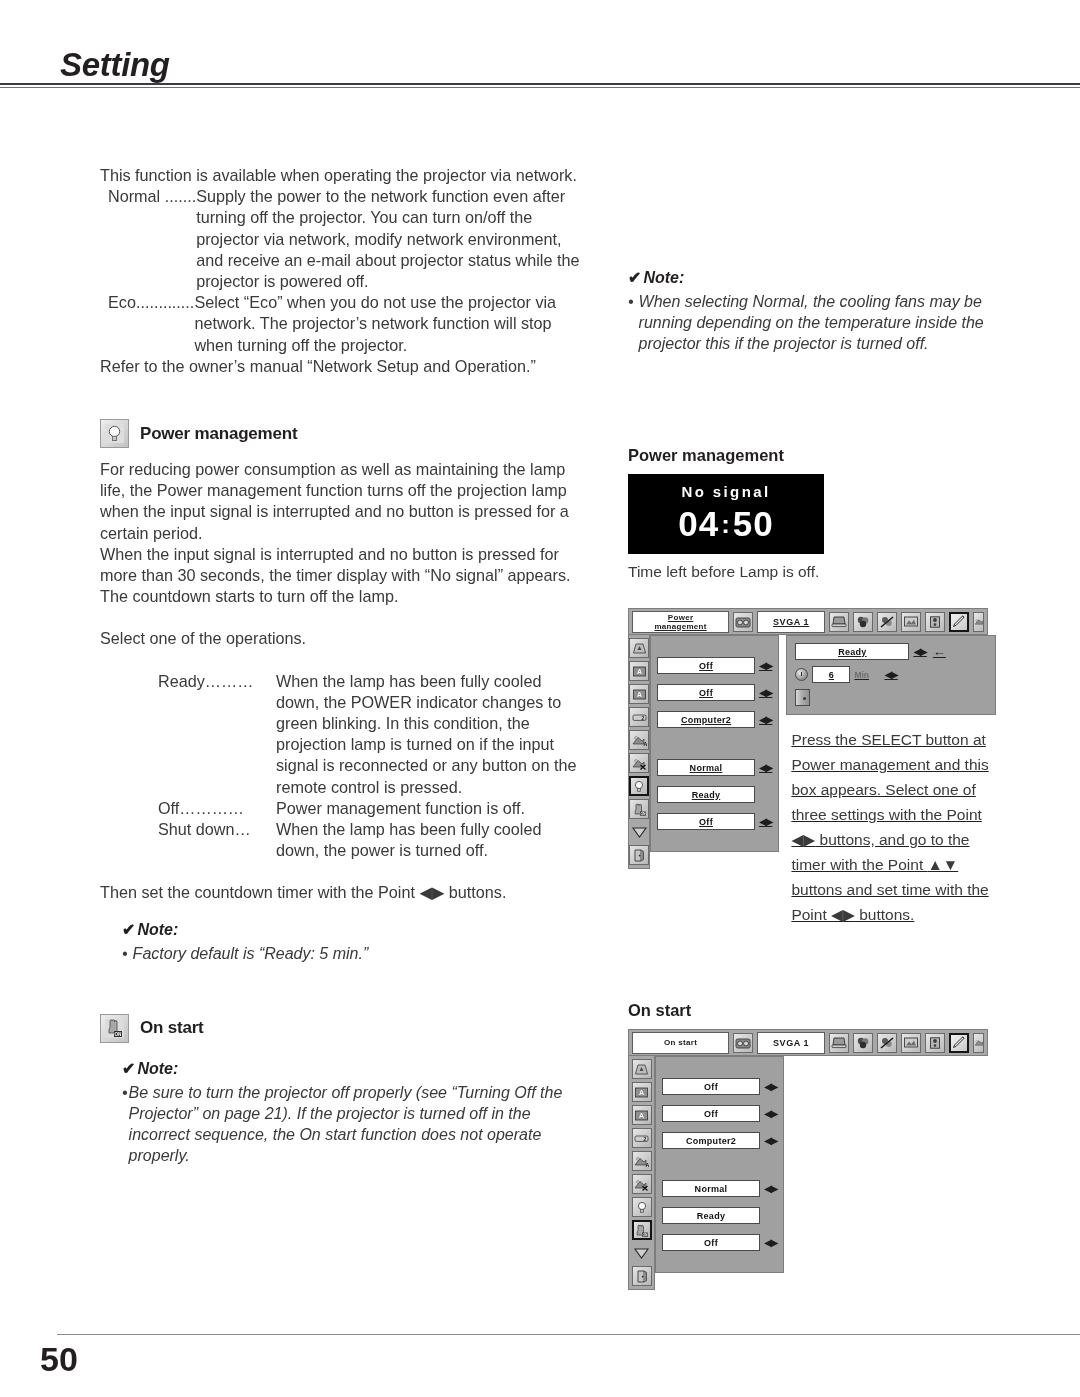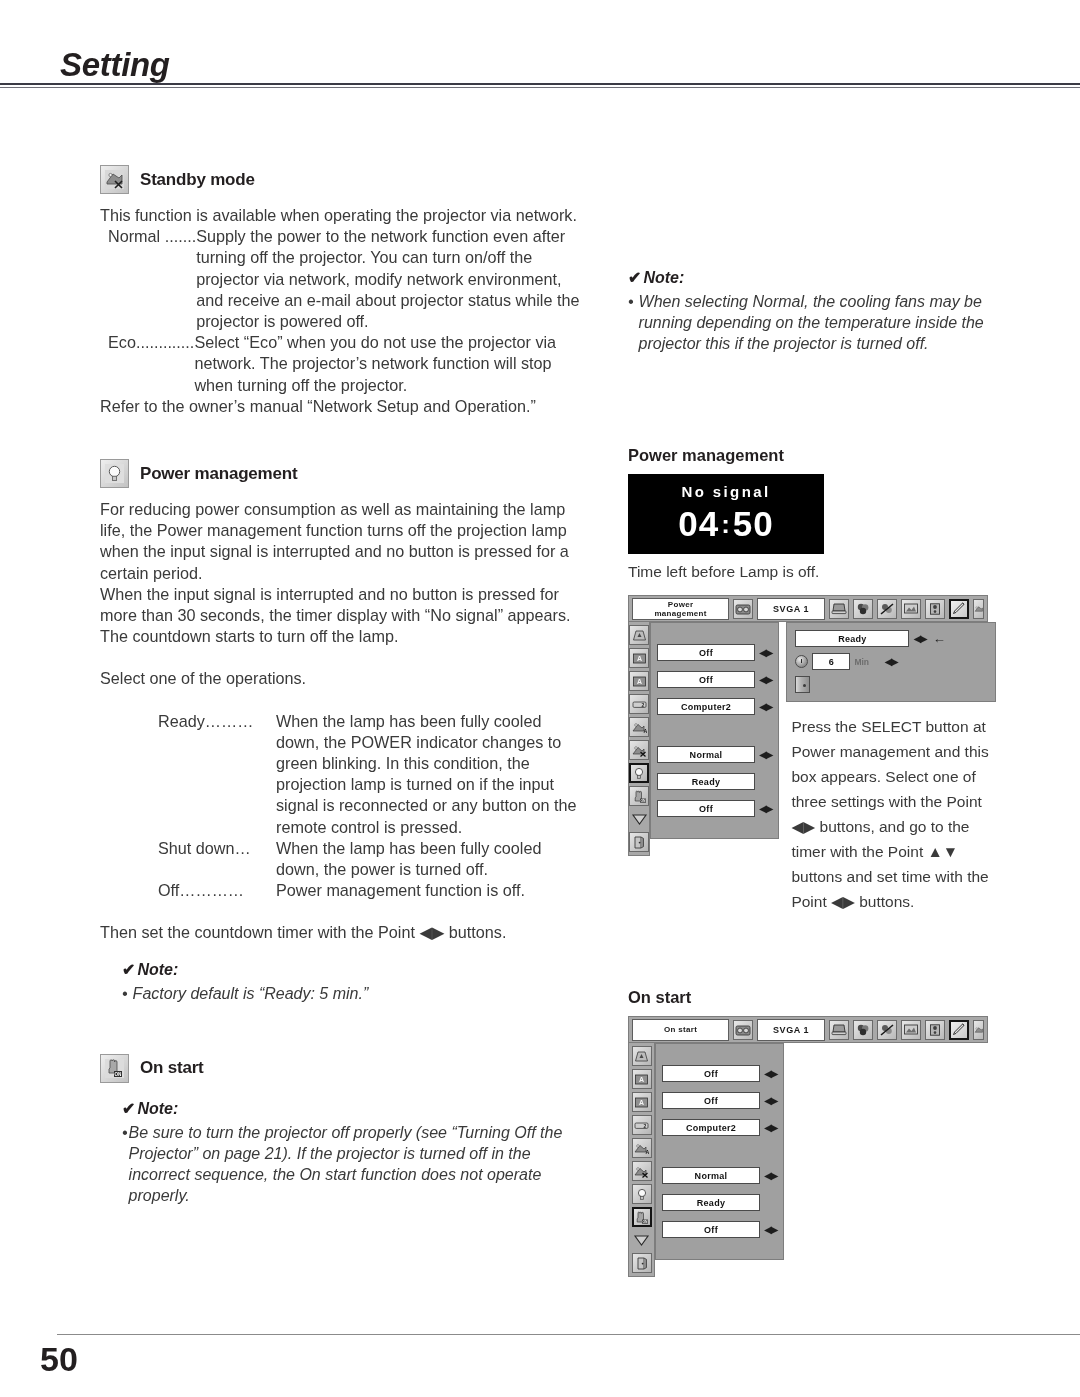--- a/index.html
+++ b/index.html
@@ -362,31 +362,20 @@
 
 <div class="page-header">
   <div class="header-title">Setting</div>
   <div class="header-rule-thick"></div>
   <div class="header-rule-thin"></div>
 </div>
 
 <div class="col-left">
 
   <div>
-    <div class="sec-head">
-      <span class="osd-icon-box">
-        <svg width="21" height="21" viewBox="0 0 21 21">
-          <rect x="1" y="1" width="19" height="19" fill="#d8d8d8"></rect>
-          <path d="M3 13 L9 5 L15 9 L18 6 L18 15 L3 15 Z" fill="#8d8d8d" stroke="#4a4a4a" stroke-width="0.8"></path>
-          <circle cx="6.5" cy="6" r="1.6" fill="#f3f3f3" stroke="#4a4a4a" stroke-width="0.6"></circle>
-          <path d="M11 12 L18 19 M18 12 L11 19" stroke="#1e1e1e" stroke-width="1.6"></path>
-        </svg>
-      </span>
-      <span class="sec-head-title">Standby mode</span>
-    </div>
 
     <div class="body-text">
       <p>This function is available when operating the projector via network.</p>
       <div class="def-row">
         <span class="def-term">Normal .......</span>
         <span class="def-desc">Supply the power to the network function even after turning off the projector. You can turn on/off the projector via network, modify network environment, and receive an e-mail about projector status while the projector is powered off.</span>
       </div>
       <div class="def-row">
         <span class="def-term">Eco.............</span>
         <span class="def-desc">Select “Eco” when you do not use the projector via network. The projector’s network function will stop when turning off the projector.</span>
@@ -413,26 +402,26 @@
       <div class="spacer-line"></div>
       <p>Select one of the operations.</p>
       <div class="spacer-line"></div>
 
       <div class="indent-block">
         <div class="def-row narrow">
           <span class="def-term">Ready………</span>
           <span class="def-desc">When the lamp has been fully cooled down, the POWER indicator changes to green blinking. In this condition, the projection lamp is turned on if the input signal is reconnected or any button on the remote control is pressed.</span>
         </div>
         <div class="def-row narrow">
+          <span class="def-term">Off…………</span>
+          <span class="def-desc"> Power management function is off.</span>
+        </div>
+        <div class="def-row narrow">
           <span class="def-term">Shut down…</span>
           <span class="def-desc">When the lamp has been fully cooled down, the power is turned off.</span>
-        </div>
-        <div class="def-row narrow">
-          <span class="def-term">Off…………</span>
-          <span class="def-desc"> Power management function is off.</span>
         </div>
       </div>
 
       <div class="spacer-line"></div>
       <p>
         <span>Then set the countdown timer with the Point </span><span>◀▶</span><span> buttons.</span>
       </p>
     </div>
 
     <div class="note-block indent-block" style="margin-left:22px;">
@@ -487,21 +476,21 @@
   <div style="margin-top:92px;">
     <div class="rc-title">Power management</div>
 
     <div class="nosignal-panel">
       <div class="nosignal-label">No signal</div>
       <div class="nosignal-time"><span>04</span><span class="colon">:</span><span>50</span></div>
     </div>
 
     <div class="rc-caption">Time left before Lamp is off.</div>
 
-    <div class="osd" style="margin-top:13px; width:360px;">
+    <div class="osd" style="margin-top:26px; width:360px;text-decoration:underline;">
 
       <div class="osd-topbar">
         <div class="osd-menu-name">
           <span>Power</span>
           <span>management</span>
         </div>
         <div class="tb-icon">
           <svg width="16" height="14" viewBox="0 0 16 14">
               <rect x="1" y="3" width="14" height="9" rx="1.5" fill="#8a8a8a" stroke="#3a3a3a" stroke-width="0.9"></rect>
               <circle cx="5" cy="7.5" r="2.4" fill="#d8d8d8" stroke="#2f2f2f" stroke-width="0.8"></circle>

